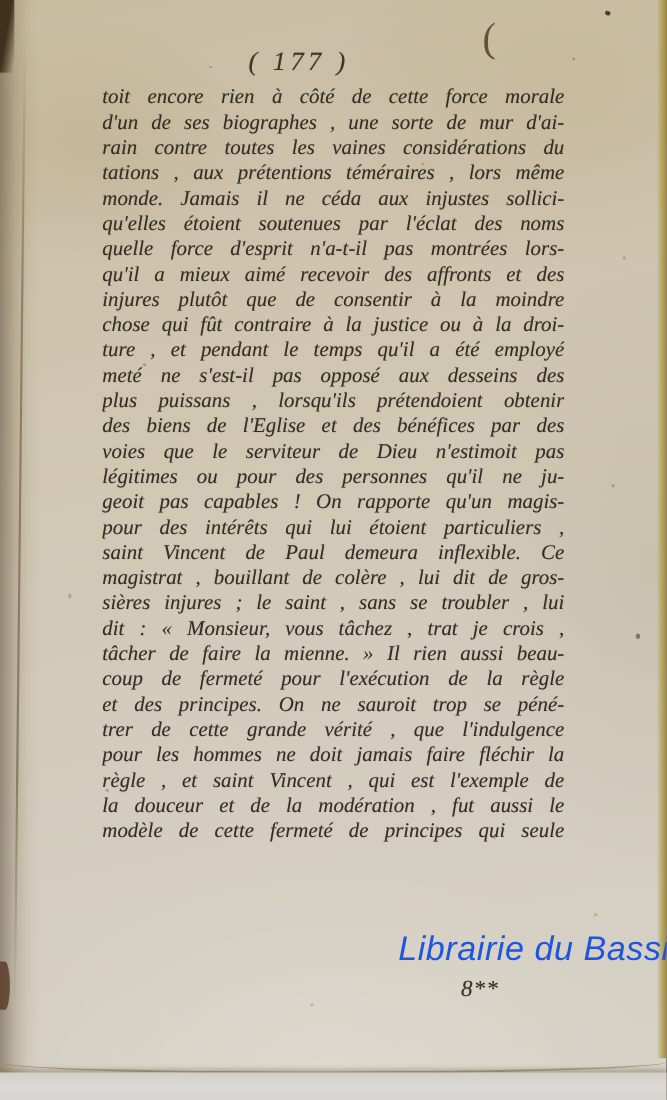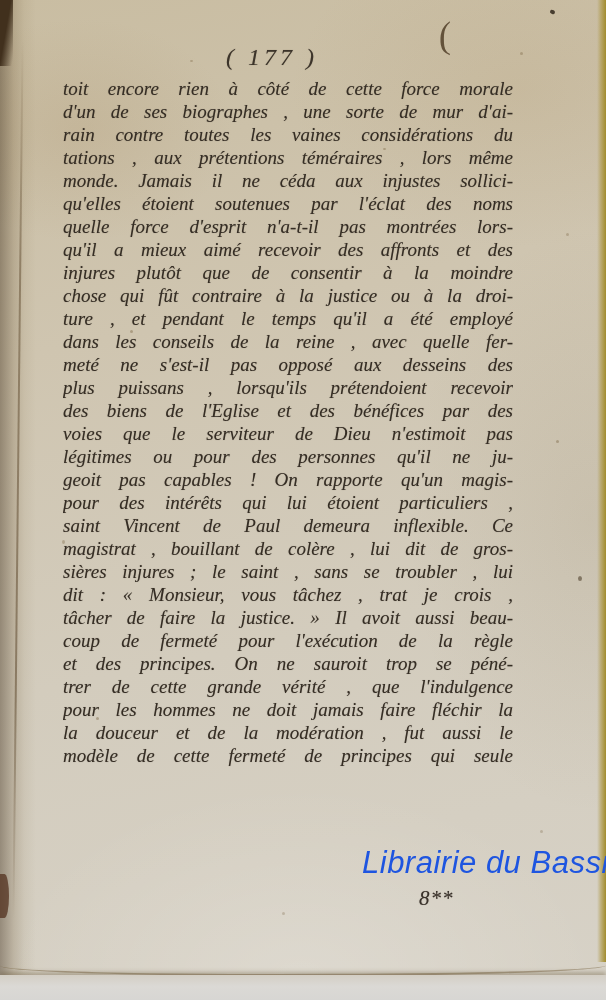--- a/index.html
+++ b/index.html
@@ -61,21 +61,21 @@
     text-shadow:0 0 1px rgba(60,52,42,0.4);
   }
   
   .text-block{
     position:absolute;left:63px;top:77px;width:450px;
     font-size:19px;line-height:23px;color:#352d24;
     text-shadow:0 0 1px rgba(53,45,36,0.35);
   }
   .line{
     height:23px;overflow:hidden;
-    text-align:justify;text-align-last:justify;
+    text-align:justify;text-align-last:justify;margin-left:30px;
   }
   
   .signature{
     position:absolute;left:419px;top:886px;
     font-size:21px;color:#39312a;letter-spacing:1px;
     text-shadow:0 0 1px rgba(57,49,42,0.4);
   }
   
   .watermark{
     position:absolute;left:362px;top:846px;
@@ -121,37 +121,37 @@
     <div class="line">d'un de ses biographes , une sorte de mur d'ai-</div>
     <div class="line">rain contre toutes les vaines considérations du</div>
     <div class="line">tations , aux prétentions téméraires , lors même</div>
     <div class="line">monde. Jamais il ne céda aux injustes sollici-</div>
     <div class="line">qu'elles étoient soutenues par l'éclat des noms</div>
     <div class="line">quelle force d'esprit n'a-t-il pas montrées lors-</div>
     <div class="line">qu'il a mieux aimé recevoir des affronts et des</div>
     <div class="line">injures plutôt que de consentir à la moindre</div>
     <div class="line">chose qui fût contraire à la justice ou à la droi-</div>
     <div class="line">ture , et pendant le temps qu'il a été employé</div>
-    <div class="line">dans les conseils de la reine , avec quelle fer-</div>
     <div class="line">meté ne s'est-il pas opposé aux desseins des</div>
-    <div class="line">plus puissans , lorsqu'ils prétendoient recevoir</div>
+    <div class="line">plus puissans , lorsqu'ils prétendoient obtenir</div>
     <div class="line">des biens de l'Eglise et des bénéfices par des</div>
     <div class="line">voies que le serviteur de Dieu n'estimoit pas</div>
     <div class="line">légitimes ou pour des personnes qu'il ne ju-</div>
     <div class="line">geoit pas capables ! On rapporte qu'un magis-</div>
     <div class="line">pour des intérêts qui lui étoient particuliers ,</div>
     <div class="line">saint Vincent de Paul demeura inflexible. Ce</div>
     <div class="line">magistrat , bouillant de colère , lui dit de gros-</div>
     <div class="line">sières injures ; le saint , sans se troubler , lui</div>
     <div class="line">dit : « Monsieur, vous tâchez , trat je crois ,</div>
-    <div class="line">tâcher de faire la justice. » Il avoit aussi beau-</div>
+    <div class="line">tâcher de faire la mienne. » Il rien aussi beau-</div>
     <div class="line">coup de fermeté pour l'exécution de la règle</div>
     <div class="line">et des principes. On ne sauroit trop se péné-</div>
     <div class="line">trer de cette grande vérité , que l'indulgence</div>
     <div class="line">pour les hommes ne doit jamais faire fléchir la</div>
+    <div class="line">règle , et saint Vincent , qui est l'exemple de</div>
     <div class="line">la douceur et de la modération , fut aussi le</div>
     <div class="line">modèle de cette fermeté de principes qui seule</div>
   </div>
 
   <div class="signature">8**</div>
 
   <div class="pen-mark">(</div>
   <div class="ink-dot"></div>
 
   <div class="left-fold"></div>

